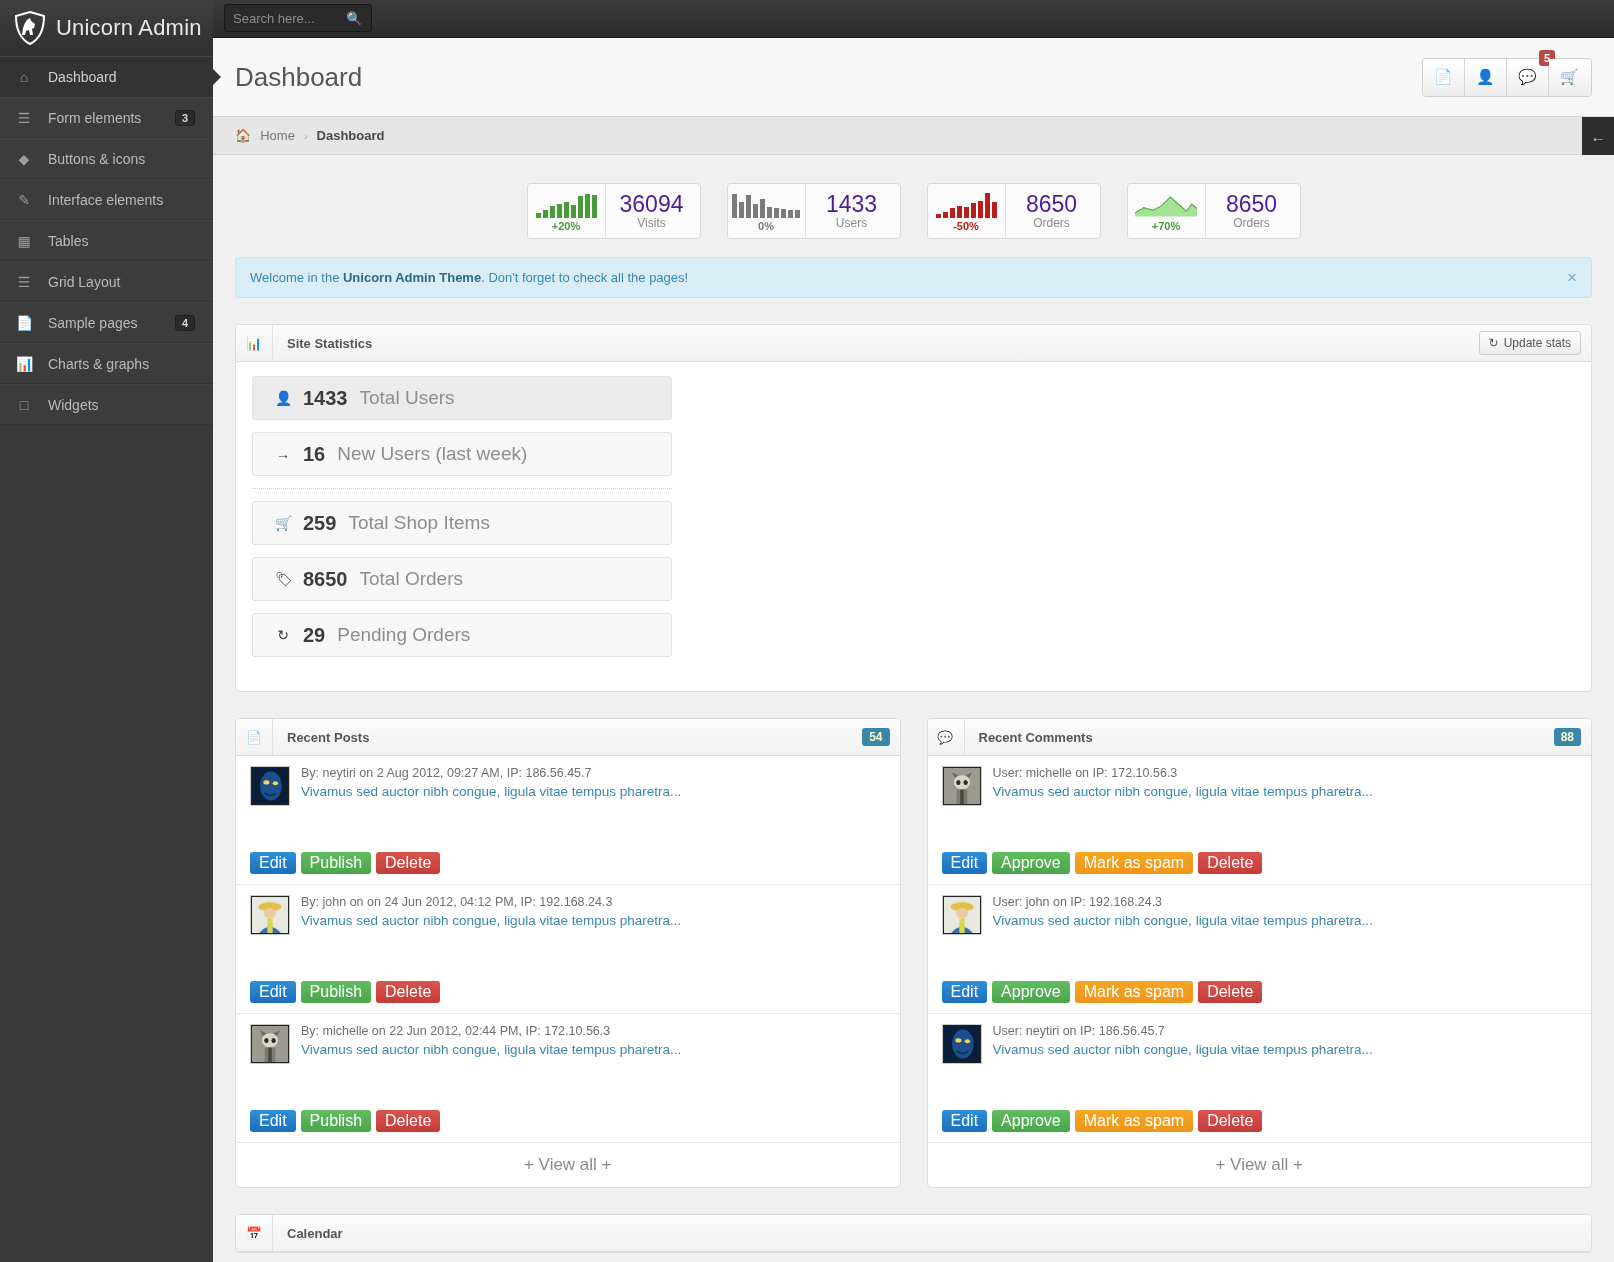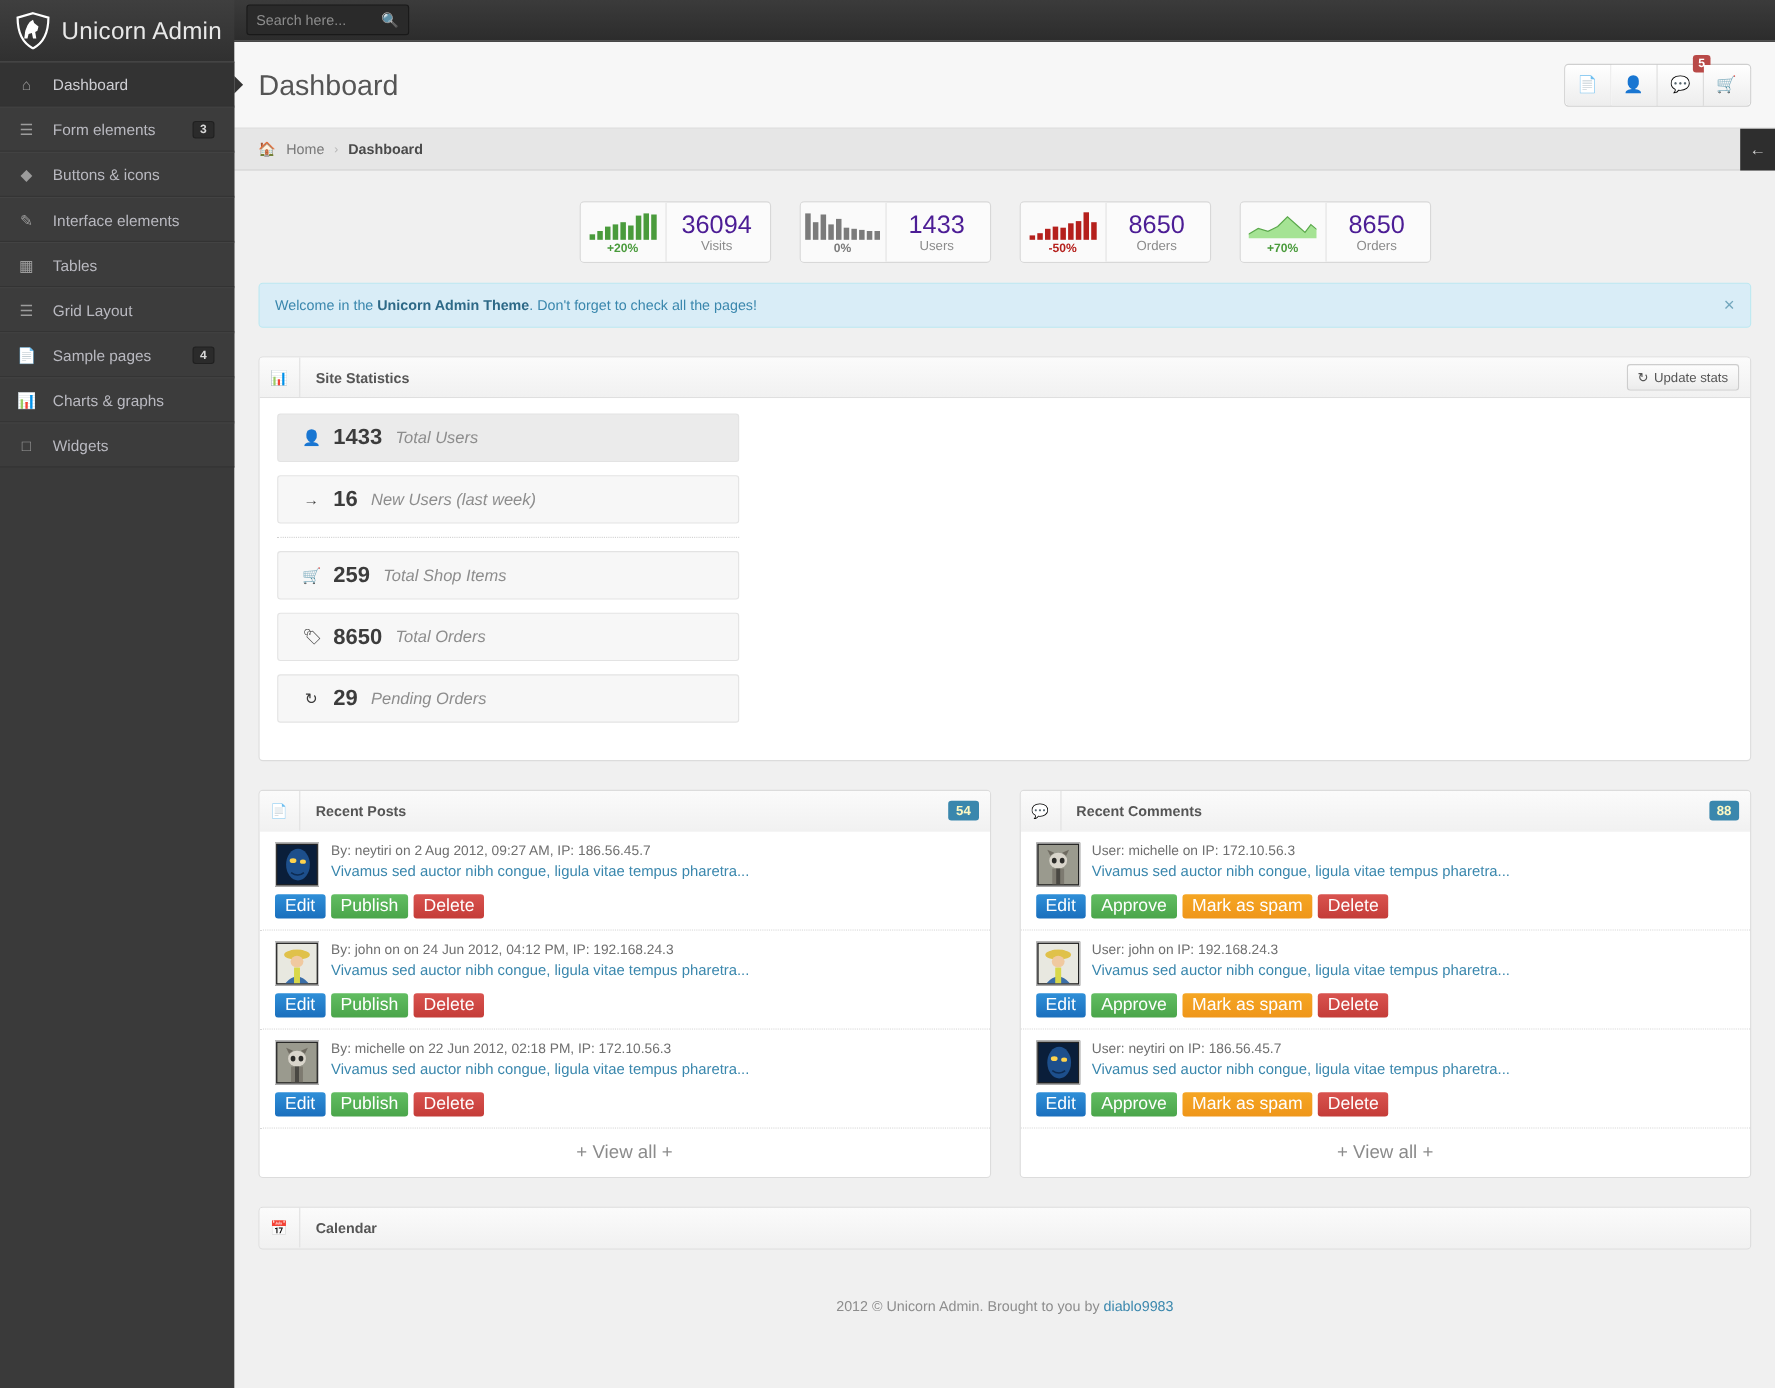--- a/index.html
+++ b/index.html
@@ -201,31 +201,31 @@
   
   .stats-body{ padding:14px 16px 22px; min-height:300px; }
   .stat-line{
     border:1px solid #e3e3e3; background:#f7f7f7; border-radius:3px;
     height:44px; display:flex; align-items:center; gap:12px;
     padding:0 0 0 22px; width:420px; margin-bottom:12px;
   }
   .stat-line.alt{ background:#ebebeb; }
   .sl-ico{ width:16px; color:#3b3b3b; font-size:14px; text-align:center; }
   .sl-num{ font-size:20px; font-weight:bold; color:#3c3c3c; }
-  .sl-lab{ font-size:15px; color:#8d8d8d; font-style:italic; }
+  .sl-lab{ font-size:19px; color:#8d8d8d; }
   .stat-sep{ border-top:1px dotted #cfcfcf; width:420px; margin:0 0 12px; }
 
   
   .two-col{ display:flex; gap:26px; }
   .col{ flex:1; min-width:0; }
 
   .feed-item{
     padding:10px 14px 10px 14px;
     border-bottom:1px dotted #d8d8d8;
-    display:flex; flex-direction:column;
+    display:flex; flex-direction:column;gap:39px;
   }
   .feed-row{ display:flex; gap:11px; }
   .avatar{
     width:40px; height:40px; border:1px solid #c9c9c9; background:#222;
     flex:0 0 40px; overflow:hidden; padding:1px;
   }
   .avatar svg{ display:block; width:100%; height:100%; }
   .feed-meta{ font-size:12.5px; color:#6f6f6f; margin-bottom:4px; }
   .feed-text{ font-size:13.5px; color:#3a87ad; cursor:pointer; }
   .btn-row{ display:flex; gap:5px; margin-top:7px; }
@@ -558,21 +558,21 @@
                       <ellipse cx="20" cy="16" rx="9" ry="8" fill="#d9d5cb"></ellipse>
                       <path d="M12 11 l-3 -6 l7 3 z" fill="#6e6a60"></path>
                       <path d="M28 11 l3 -6 l-7 3 z" fill="#6e6a60"></path>
                       <ellipse cx="16" cy="16" rx="2.4" ry="2.8" fill="#2b2b28"></ellipse>
                       <ellipse cx="24" cy="16" rx="2.4" ry="2.8" fill="#2b2b28"></ellipse>
                       <rect x="14" y="24" width="12" height="16" fill="#7d7a70"></rect>
                       <rect x="18" y="24" width="4" height="16" fill="#4a4843"></rect>
                     </svg>
                   </div>
                   <div style="flex:1;min-width:0">
-                    <div class="feed-meta">By: michelle on 22 Jun 2012, 02:18 PM, IP: 172.10.56.3</div>
+                    <div class="feed-meta">By: michelle on 22 Jun 2012, 02:44 PM, IP: 172.10.56.3</div>
                     <div class="feed-text">Vivamus sed auctor nibh congue, ligula vitae tempus pharetra...</div>
                   </div>
                 </div>
                 <div class="btn-row">
                   <button class="mini-btn b-blue">Edit</button>
                   <button class="mini-btn b-green">Publish</button>
                   <button class="mini-btn b-red">Delete</button>
                 </div>
               </div>
             </div>

